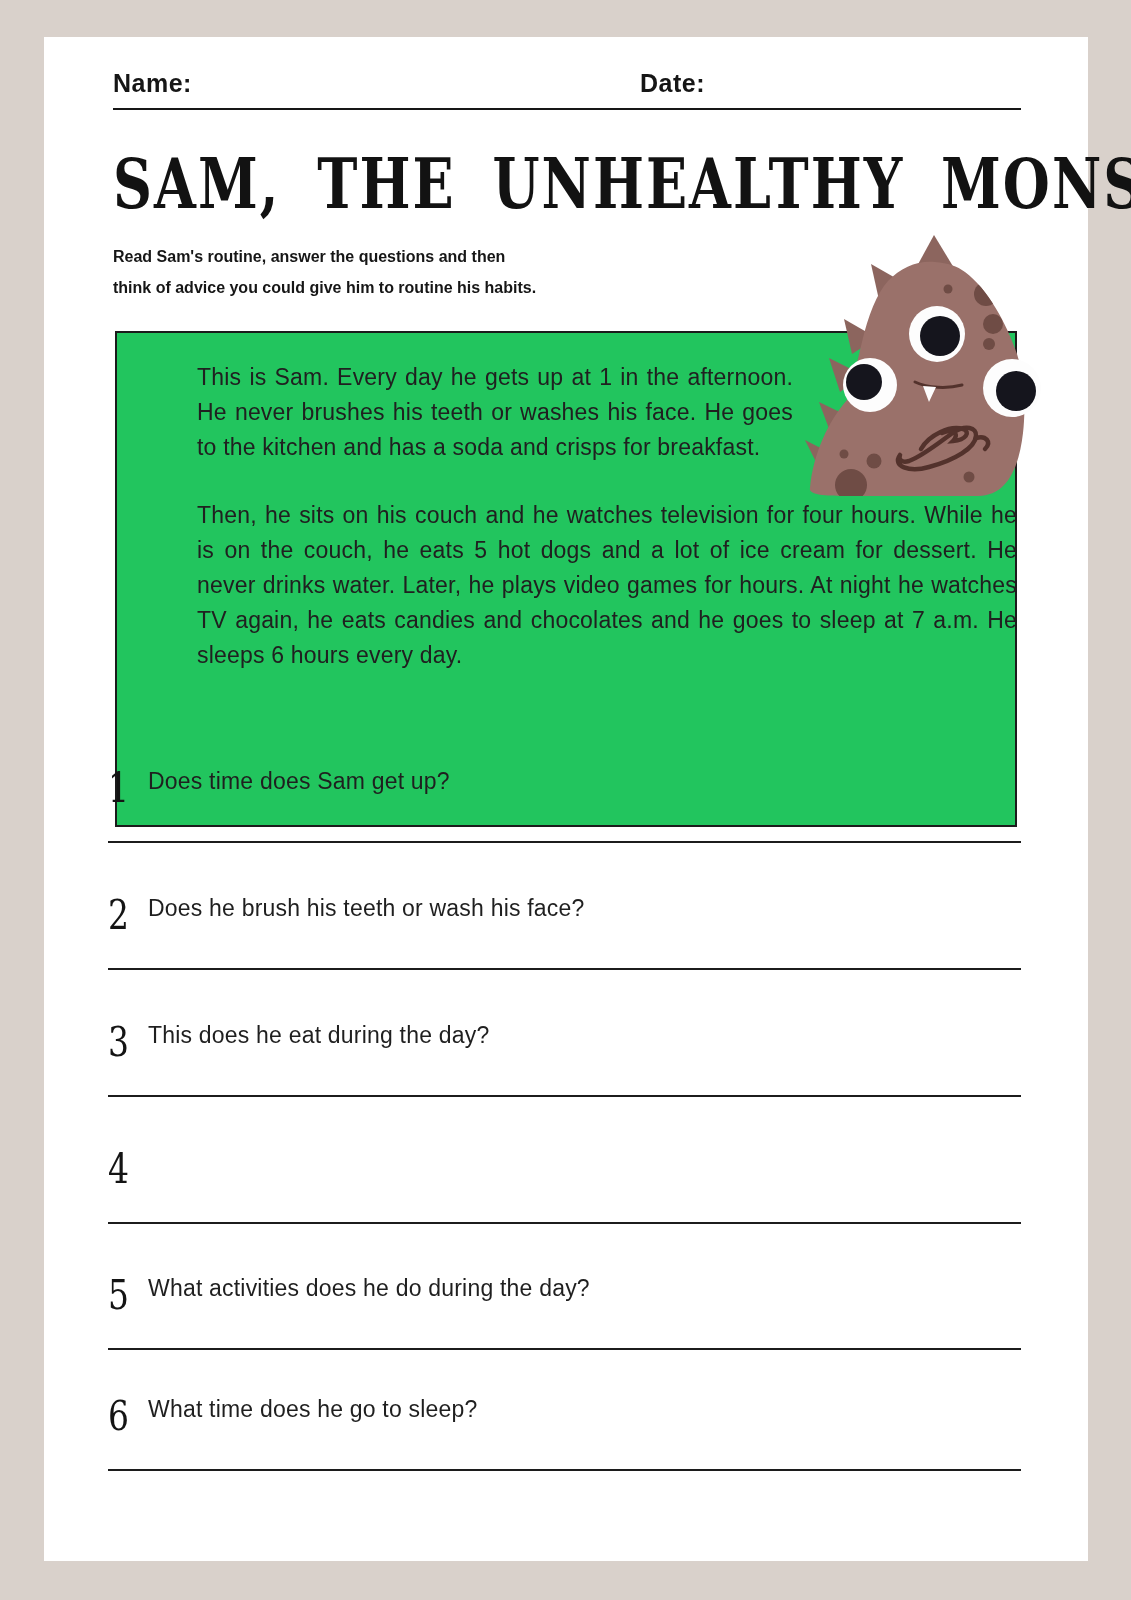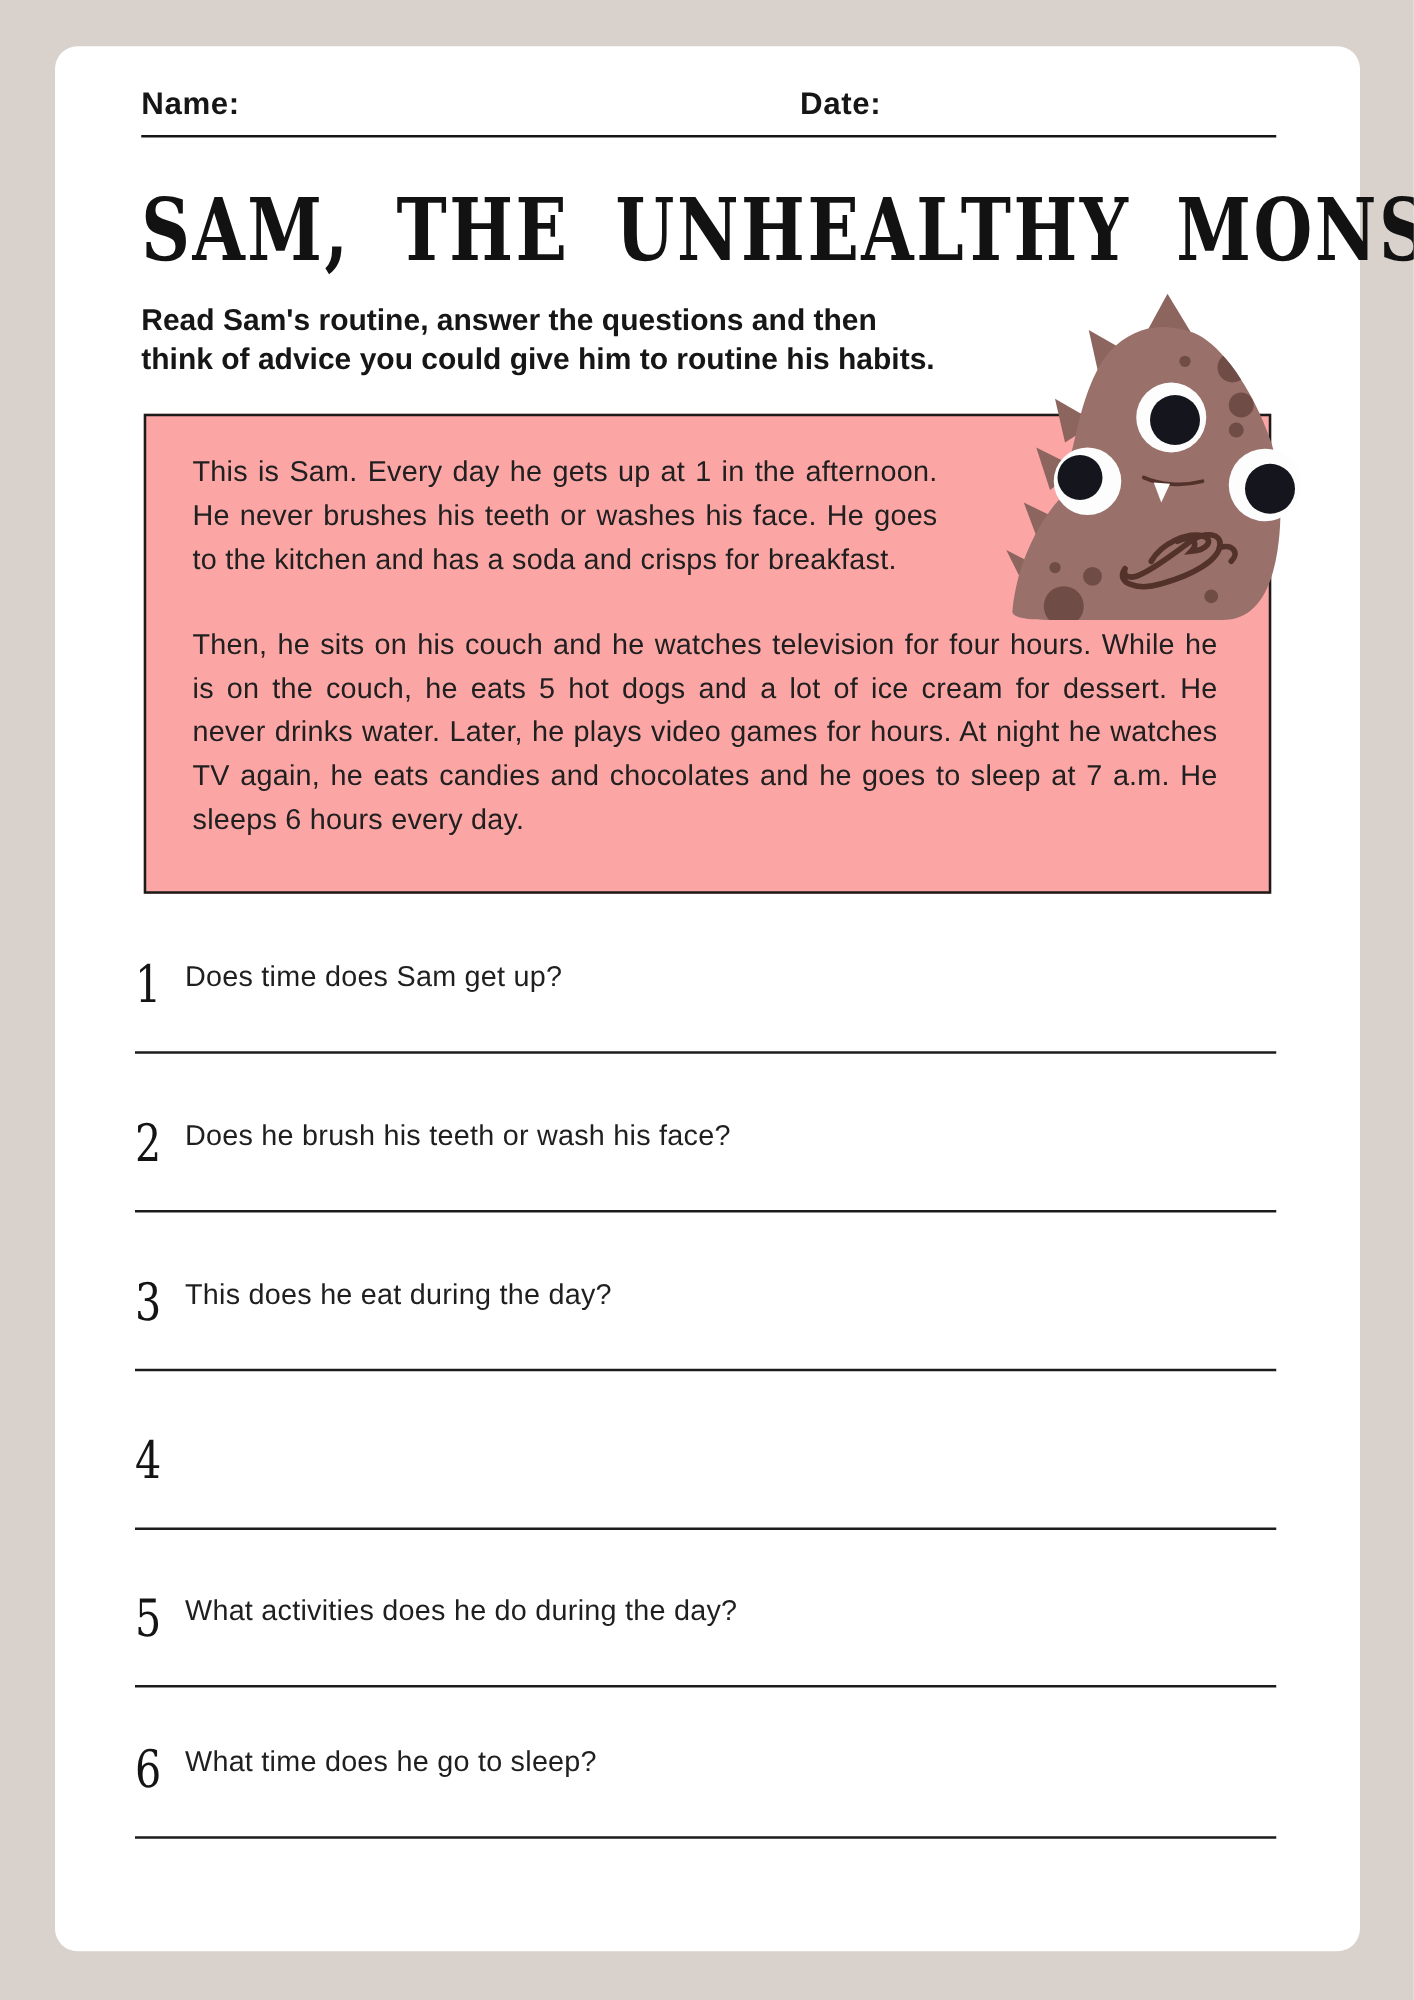--- a/index.html
+++ b/index.html
@@ -8,21 +8,20 @@
     background: #d9d1cb;
     font-family: "Liberation Sans", sans-serif;
     color: #1d1d1d;
     position: relative;
   }
   .sheet {
     position: absolute;
     left: 44px; top: 37px;
     width: 1044px; height: 1524px;
     background: #ffffff;
-    border-radius: 18px;
   }
   
   .hdr-label {
     position: absolute;
     font-size: 25px;
     font-weight: 600;
     letter-spacing: 0.5px;
     color: #161616;
   }
   .hdr-name { left: 69px; top: 32px; }
@@ -47,32 +46,33 @@
     white-space: nowrap;
     transform: scaleY(1.28);
     transform-origin: center top;
     color: #121212;
   }
   
   .instructions {
     position: absolute;
     left: 69px; top: 204px;
     width: 700px;
-    font-size: 24px;
+    font-size: 16px;
     font-weight: 700;
     line-height: 31px;
     color: #161616;
   }
   
   .passage-box {
     position: absolute;
     left: 71px; top: 294px;
-    width: 902px; height: 384px;
+    width: 902px; height: 496px;
     border: 2.5px solid #1b1b1b;
-    background: #fca5a5;
+    background: #22c55e;
+    padding-left: 43px;
   }
   .passage-box p {
     margin-left: 37px;
     font-size: 23px;
     line-height: 35px;
     letter-spacing: 0.2px;
     text-align: justify;
     color: #202020;
   }
   .passage-p1 { margin-top: 27px; width: 596px; }

